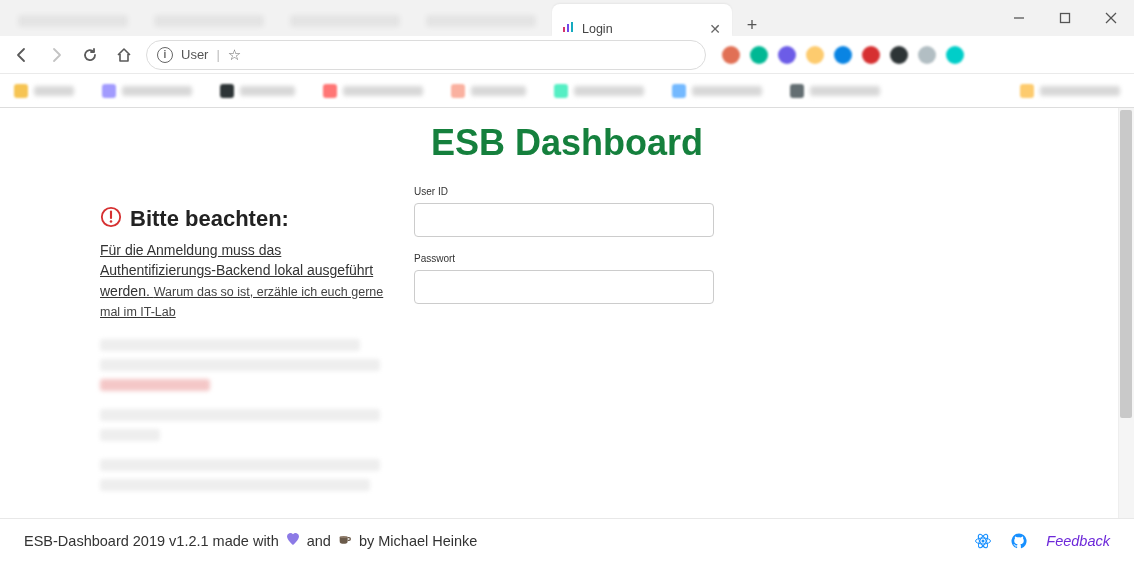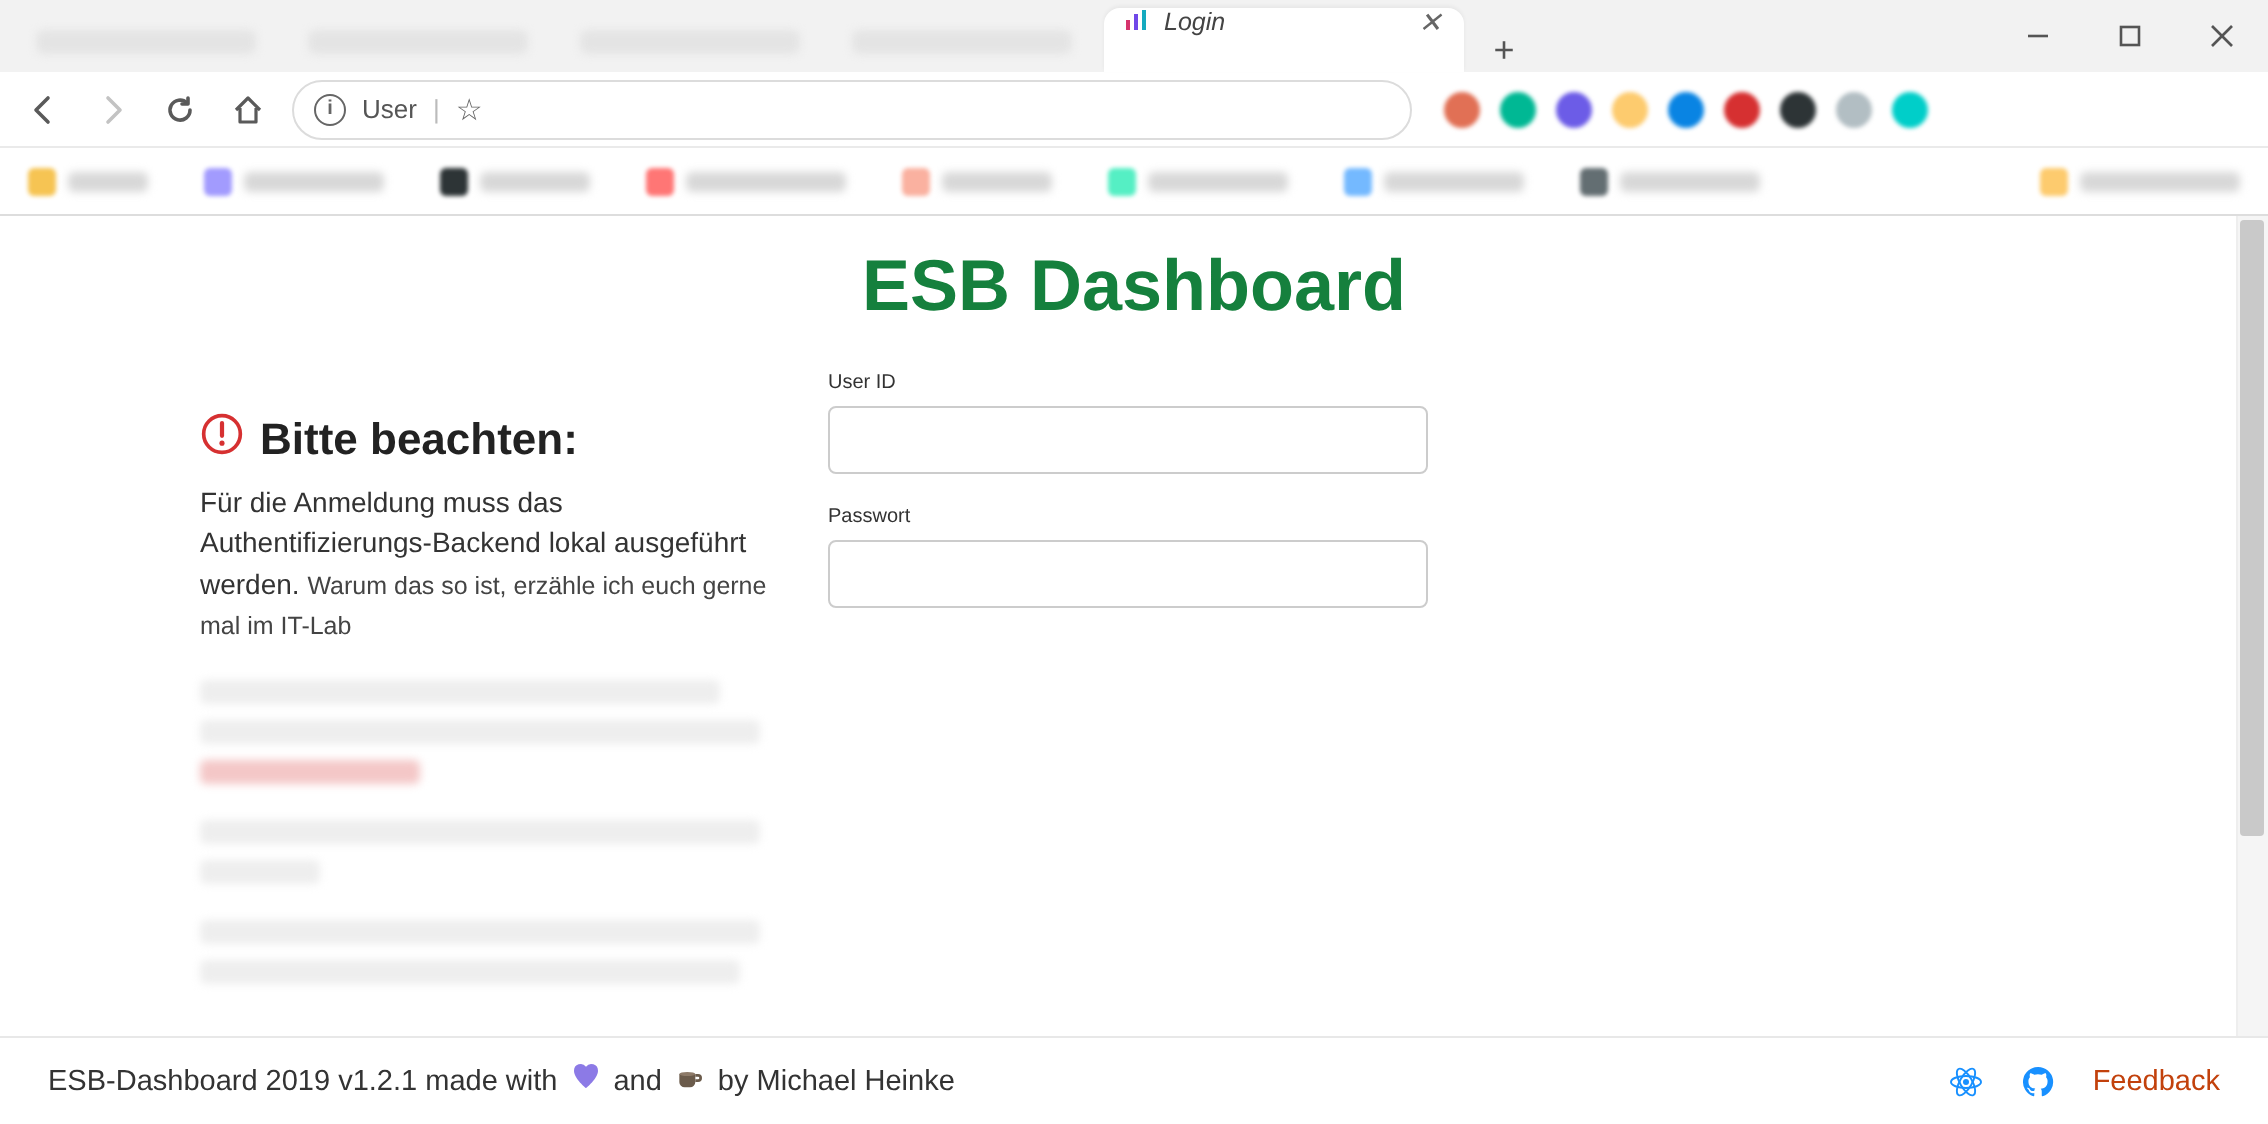--- a/index.html
+++ b/index.html
@@ -3,21 +3,21 @@
 <meta charset="utf-8">
 <style>
   * { box-sizing: border-box; margin: 0; padding: 0; }
   html, body { width: 1134px; height: 562px; font-family: "Segoe UI", Arial, sans-serif; overflow: hidden; background: #fff; }
 
   
   .titlebar { height: 36px; background: #f2f2f2; display: flex; align-items: stretch; justify-content: flex-end; }
   .tabstrip { position: absolute; left: 0; top: 0; height: 36px; display: flex; align-items: flex-end; padding-left: 8px; }
   .ghost-tab { width: 130px; height: 30px; background: #f2f2f2; border-radius: 6px 6px 0 0; margin-right: 6px; display:flex; align-items:center; padding:0 10px; }
   .ghost-tab .blur { width: 100%; height: 12px; background: #e4e4e4; border-radius: 4px; filter: blur(2px); }
-  .active-tab { width: 180px; height: 32px; background: #fff; border-radius: 8px 8px 0 0; margin-right: 6px; display:flex; align-items:flex-start; padding:0 10px; gap:8px; box-shadow: 0 -1px 2px rgba(0,0,0,.05); font-style: italic; }
+  .active-tab { width: 180px; height: 32px; background: #fff; border-radius: 8px 8px 0 0; margin-right: 6px; display:flex; align-items:flex-end; padding:0 10px; gap:8px; box-shadow: 0 -1px 2px rgba(0,0,0,.05); }
   .active-tab span.title { font-size: 12.5px; color: #444; flex: 1; white-space: nowrap; overflow: hidden; text-overflow: ellipsis; }
   .active-tab .close, .newtab { width: 14px; height: 14px; color: #666; font-size: 14px; line-height: 14px; text-align: center; cursor: pointer; }
   .newtab-btn { width: 28px; display:flex; align-items:center; justify-content:center; color:#555; font-size:18px; cursor:pointer; }
   .win-controls { display: flex; }
   .win-btn { width: 46px; display:flex; align-items:center; justify-content:center; color:#555; cursor:pointer; }
   .win-btn svg { width: 12px; height: 12px; }
 
   .toolbar { height: 38px; background: #fff; display:flex; align-items:center; padding: 0 10px; gap: 10px; border-bottom: 1px solid #eaeaea; }
   .nav-btn { width: 24px; height: 24px; display:flex; align-items:center; justify-content:center; color:#5a5a5a; cursor:pointer; border-radius: 50%; }
   .nav-btn.disabled { color: #c3c3c3; cursor: default; }
@@ -43,40 +43,40 @@
   .page { padding: 10px 100px 20px 100px; display:flex; flex-direction:column; }
   .page-title { font-size: 36px; font-weight: 700; color:#15803d; text-align:center; margin: 4px auto 22px auto; }
 
   .columns { display:flex; gap: 24px; }
   .left-col { width: 290px; margin-top: 20px; }
   .right-col { width: 300px; }
 
   .notice-head { display:flex; align-items:center; gap:8px; margin-bottom:8px; }
   .notice-head h2 { font-size: 22px; font-weight:700; color:#222; }
   .alert-icon { width:22px; height:22px; color:#d63031; }
-  .notice-body { font-size: 14px; color:#333; line-height:1.45; }
+  .notice-body { font-size: 14px; color:#333; line-height:1.45;text-decoration:underline; }
   .notice-body .small { font-size: 12.5px; color:#444; }
 
   .blurline { height:12px; background:#eee; border-radius:3px; filter:blur(2px); margin-top:18px; }
   .blurline.red { background:#f4c7c7; }
   .blurline + .blurline { margin-top:8px; }
 
   .field { margin-bottom: 16px; }
   .field label { display:block; font-size:10px; color:#333; margin-bottom:6px; }
   .field input { width:100%; height:34px; border:1px solid #ccc; border-radius:4px; padding: 0 10px; font-size:14px; background:#fff; }
   .login-btn { width:100%; height:36px; border:1px solid #ccc; border-radius:4px; background:#fff; color:#888; font-size:14.5px; display:flex; align-items:center; justify-content:center; gap:8px; cursor:pointer; margin-top:28px; }
   .login-btn svg { width:15px; height:15px; }
 
   
   .footer { height:44px; background:#fff; border-top:1px solid #e8e8e8; display:flex; align-items:center; padding:0 24px; font-size:14.5px; color:#333; }
   .footer .spacer { flex:1; }
   .footer .heart { color:#8c7ae6; font-size:16px; }
   .footer .coffee { font-size:15px; }
   .footer-icon { width:18px; height:18px; color:#1890ff; margin-right:18px; cursor:pointer; }
-  .footer a.feedback { color:#c2410c; text-decoration:none; cursor:pointer; }
+  .footer a.feedback { color:#6d28d9; text-decoration:none; cursor:pointer;font-style:italic; }
 </style>
 </head>
 <body>
 
 <div class="titlebar">
   <div class="tabstrip">
     <div class="ghost-tab">
         <div class="blur"></div>
       </div>
     <div class="ghost-tab">

